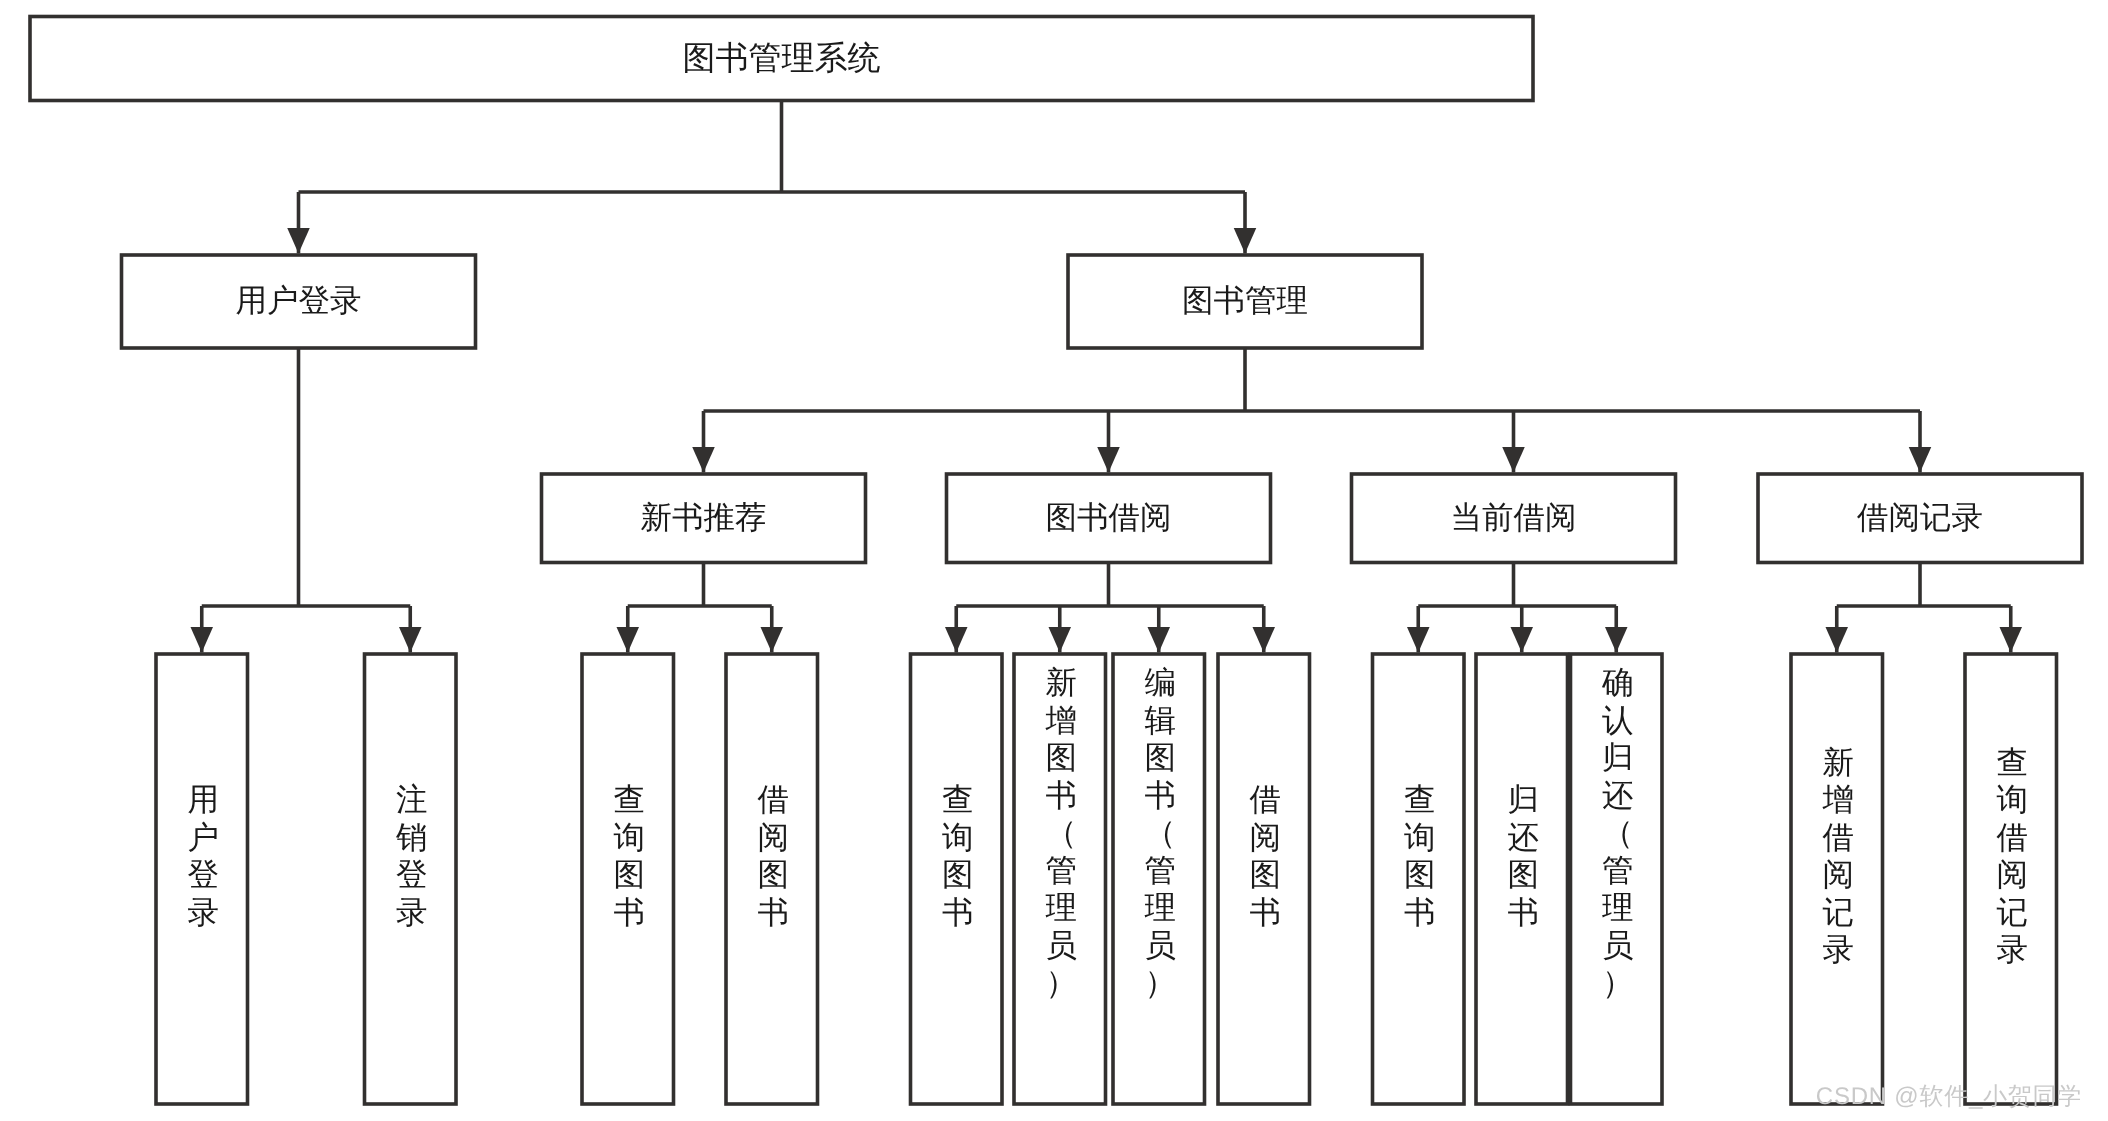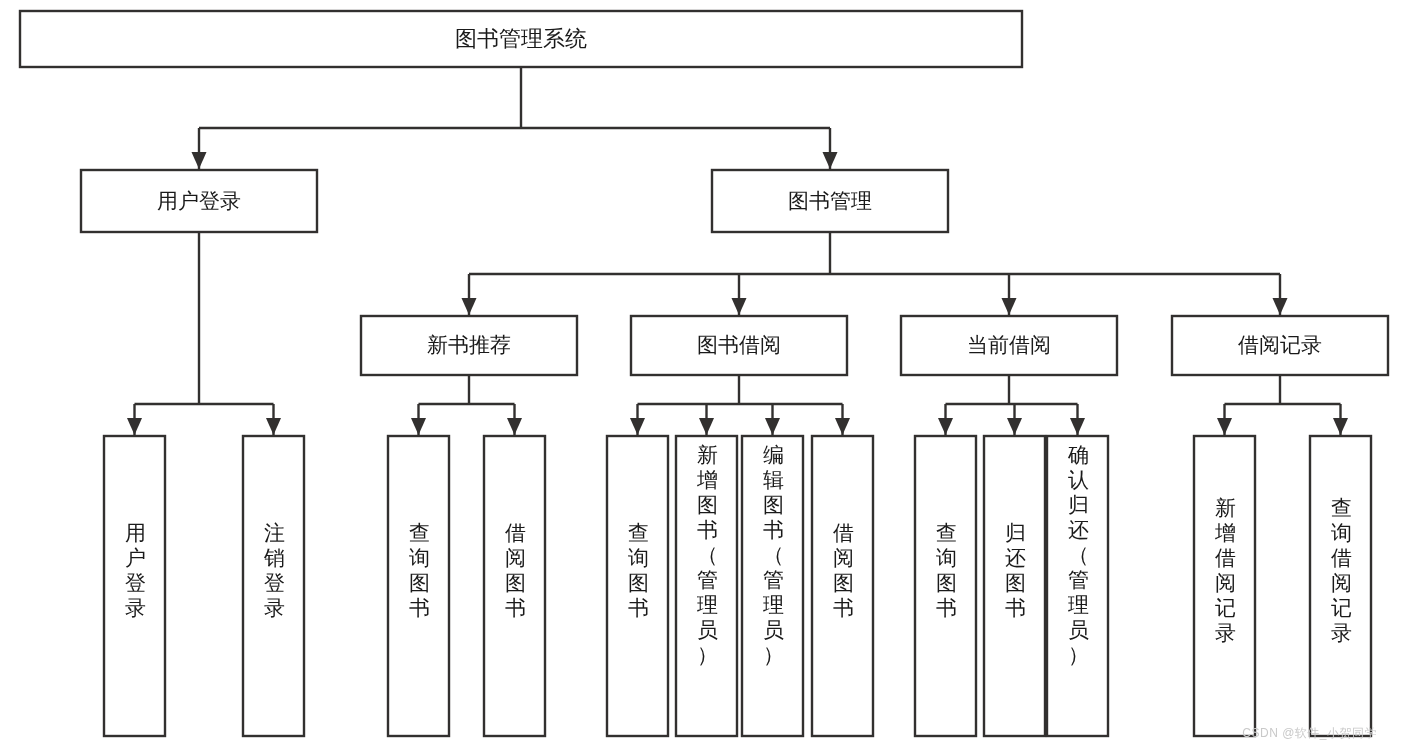--- a/index.html
+++ b/index.html
@@ -53,24 +53,24 @@
     font-size: 22px;
   }
   .leaf-label {
     fill: #1a1a1a;
     font-family: "Liberation Sans", "DejaVu Sans", sans-serif;
     font-size: 21px;
     text-anchor: middle;
   }
   .watermark {
     position: absolute;
-    right: 12px;
+    right: 1px;
     bottom: 5px;
     font-family: "Liberation Sans", "DejaVu Sans", sans-serif;
-    font-size: 12px;
+    font-size: 16px;
     color: #c9c9c9;
     letter-spacing: 0.5px;
     white-space: nowrap;
     pointer-events: none;
   }
 </style>
 </head>
 <body>
 
 <div id="diagram-root">

